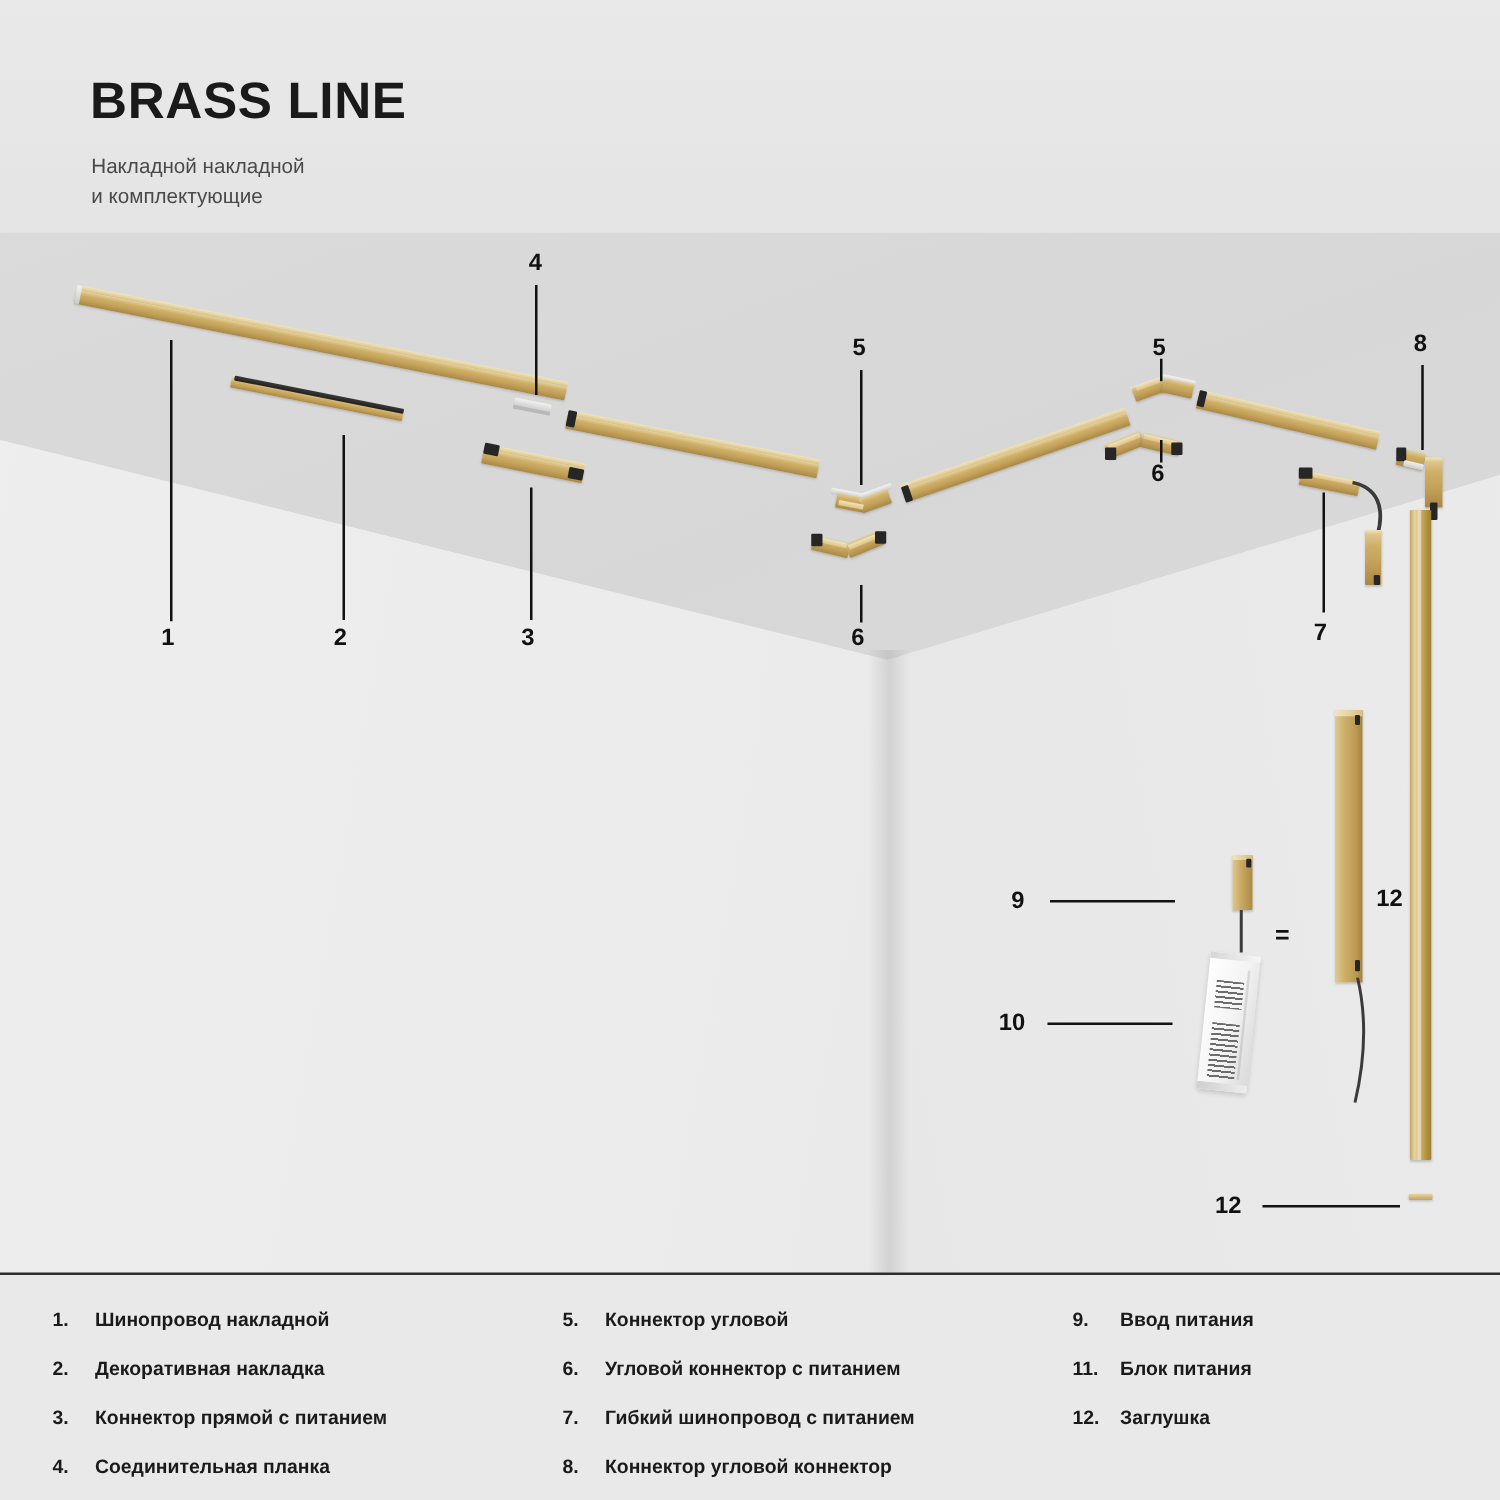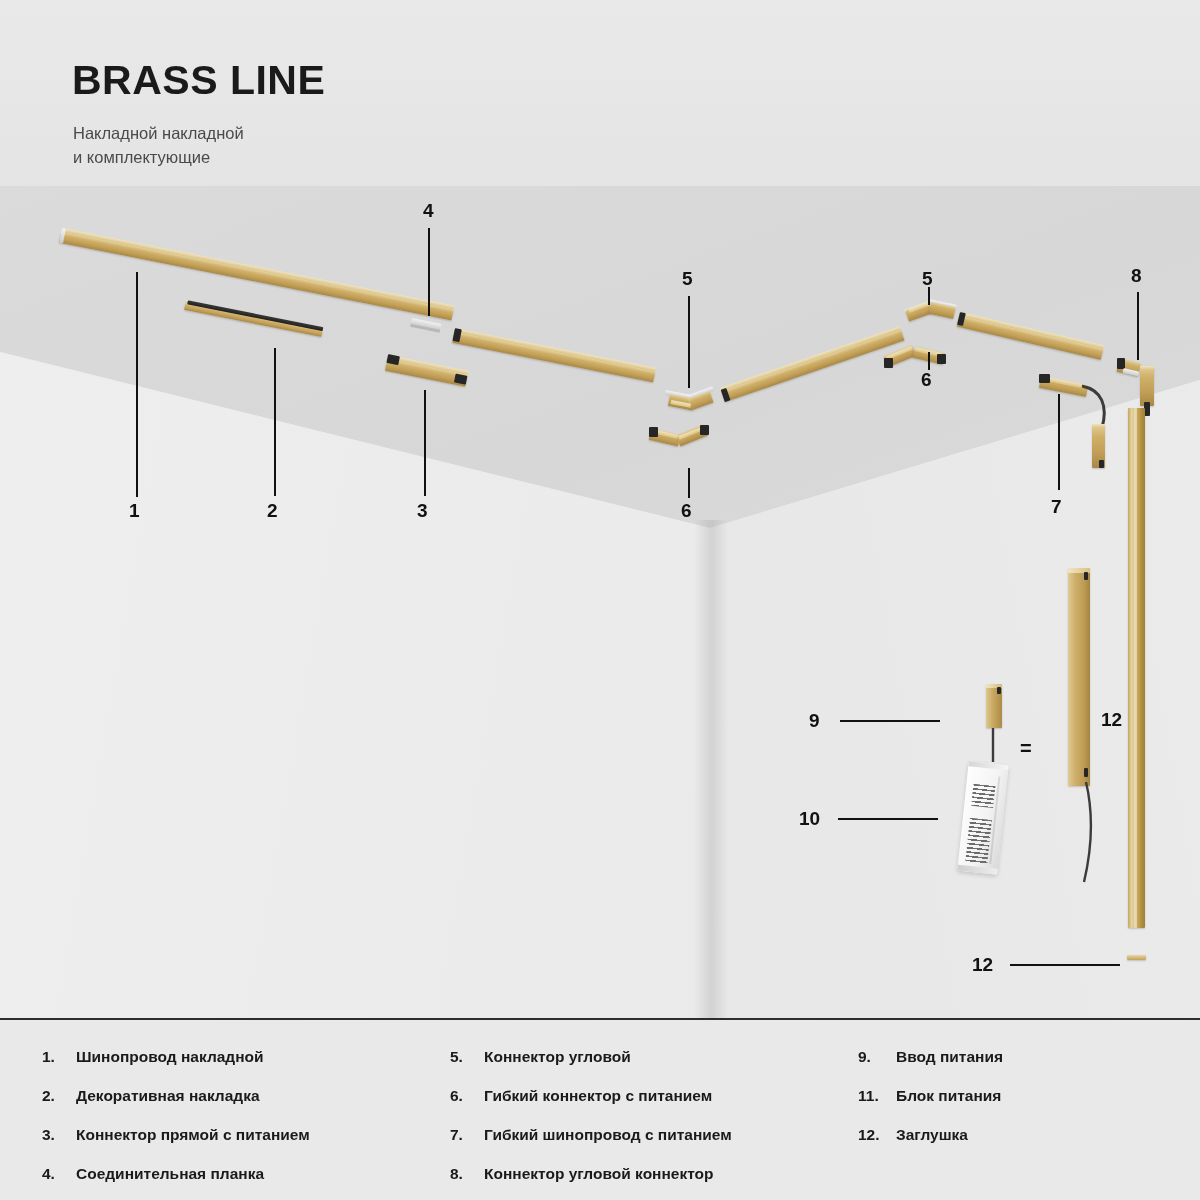--- a/index.html
+++ b/index.html
@@ -410,21 +410,21 @@
       </div>
     </div>
 
     <div class="legend-col c2">
       <div class="litem">
         <span class="num">5.</span>
         <span class="txt">Коннектор угловой</span>
       </div>
       <div class="litem">
         <span class="num">6.</span>
-        <span class="txt">Гибкий коннектор с питанием</span>
+        <span class="txt">Угловой коннектор с питанием</span>
       </div>
       <div class="litem">
         <span class="num">7.</span>
         <span class="txt">Гибкий шинопровод с питанием</span>
       </div>
       <div class="litem">
         <span class="num">8.</span>
         <span class="txt">Коннектор угловой коннектор</span>
       </div>
     </div>

